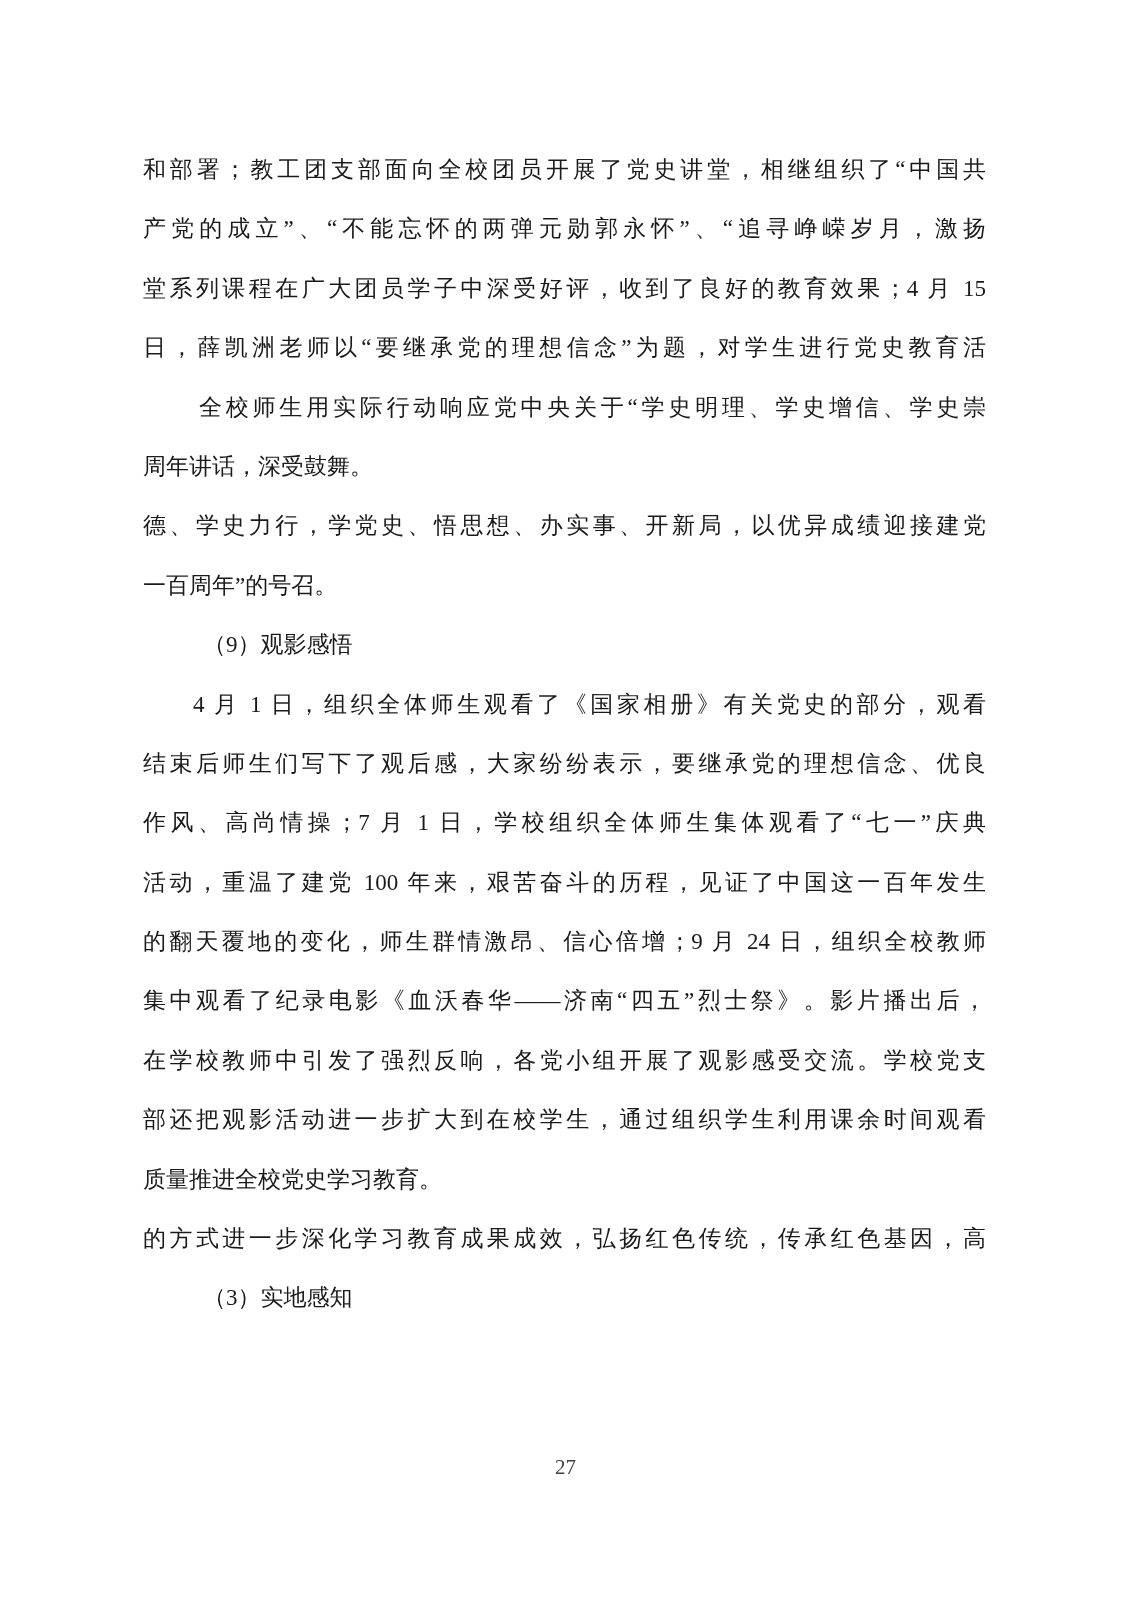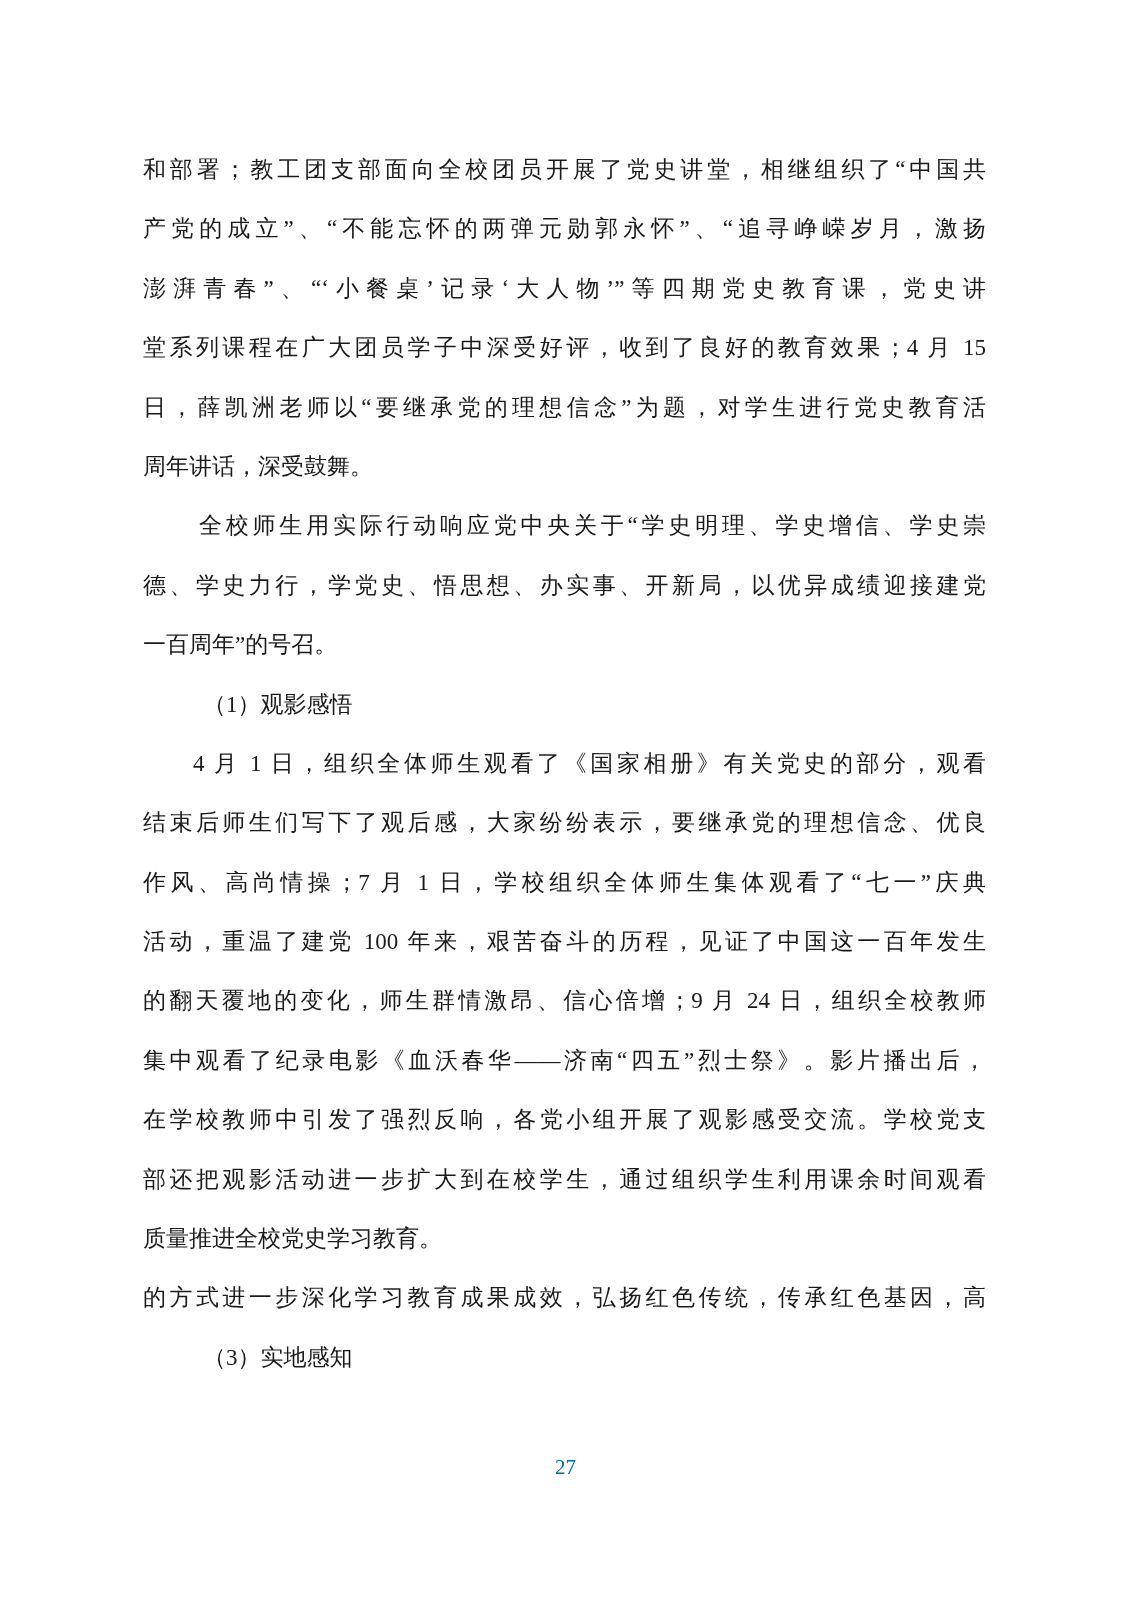--- a/index.html
+++ b/index.html
@@ -47,41 +47,40 @@
     text-align: left;
     text-align-last: left;
   }
   .page-number {
     position: absolute;
     top: 1455px;
     left: 0;
     width: 100%;
     text-align: center;
     font-size: 21px;
-    color: #0369a1;
+    color: #404040;
   }
 </style>
 </head>
 <body>
 
 <div class="page">
   <div class="body-text">
 
     <div class="line fill">和部署；教工团支部面向全校团员开展了党史讲堂，相继组织了“中国共</div>
     <div class="line fill">产党的成立”、“不能忘怀的两弹元勋郭永怀”、“追寻峥嵘岁月，激扬</div>
-    <div class="line fill">澎湃青春”、“‘小餐桌’记录‘大人物’”等四期党史教育课，党史讲</div>
     <div class="line fill">堂系列课程在广大团员学子中深受好评，收到了良好的教育效果；4 月 15</div>
     <div class="line fill">日，薛凯洲老师以“要继承党的理想信念”为题，对学生进行党史教育活</div>
+    <div class="line fill indent">全校师生用实际行动响应党中央关于“学史明理、学史增信、学史崇</div>
+
     <div class="line">周年讲话，深受鼓舞。</div>
-
-    <div class="line fill indent">全校师生用实际行动响应党中央关于“学史明理、学史增信、学史崇</div>
     <div class="line fill">德、学史力行，学党史、悟思想、办实事、开新局，以优异成绩迎接建党</div>
     <div class="line">一百周年”的号召。</div>
 
-    <div class="line heading">（1）观影感悟</div>
+    <div class="line heading">（9）观影感悟</div>
 
     <div class="line fill indent-num">4 月 1 日，组织全体师生观看了《国家相册》有关党史的部分，观看</div>
     <div class="line fill">结束后师生们写下了观后感，大家纷纷表示，要继承党的理想信念、优良</div>
     <div class="line fill">作风、高尚情操；7 月 1 日，学校组织全体师生集体观看了“七一”庆典</div>
     <div class="line fill">活动，重温了建党 100 年来，艰苦奋斗的历程，见证了中国这一百年发生</div>
     <div class="line fill">的翻天覆地的变化，师生群情激昂、信心倍增；9 月 24 日，组织全校教师</div>
     <div class="line fill">集中观看了纪录电影《血沃春华——济南“四五”烈士祭》。影片播出后，</div>
     <div class="line fill">在学校教师中引发了强烈反响，各党小组开展了观影感受交流。学校党支</div>
     <div class="line fill">部还把观影活动进一步扩大到在校学生，通过组织学生利用课余时间观看</div>
     <div class="line">质量推进全校党史学习教育。</div>

